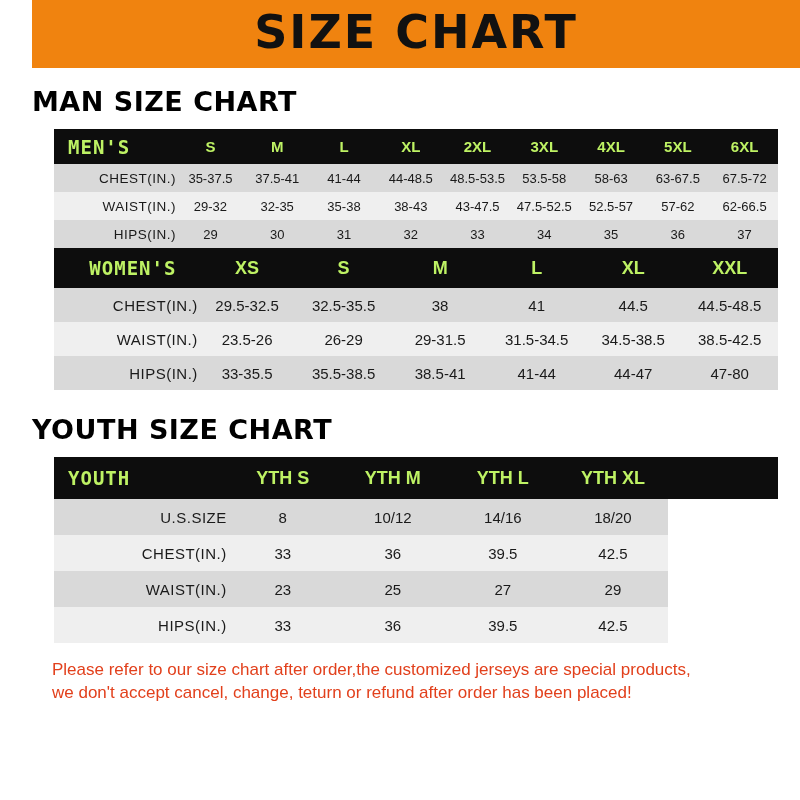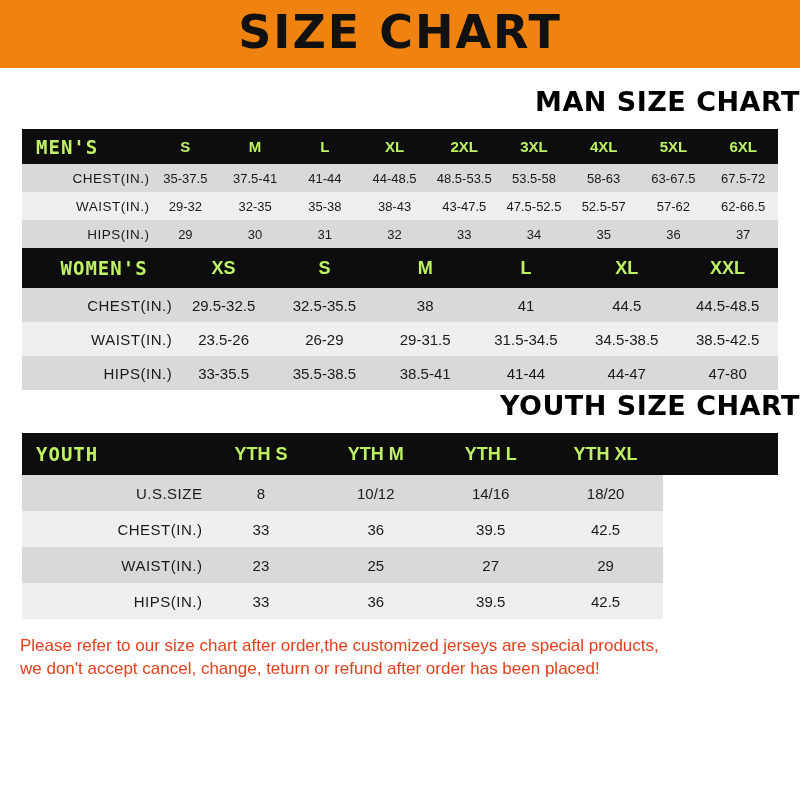--- a/index.html
+++ b/index.html
@@ -7,20 +7,21 @@
     margin: 0; padding: 0;
     width: 800px; height: 800px;
     background: #ffffff;
     font-family: "Liberation Sans", sans-serif;
   }
   #page {
     width: 800px; height: 712px;
     position: relative;
     background: #ffffff;
     overflow: hidden;
+    padding-left: 32px;
   }
 
   
   .banner {
     height: 68px;
     background: #ffffff;
     display: flex;
     align-items: stretch;
   }
   .banner-side {
@@ -39,30 +40,30 @@
     font-weight: bold;
     font-size: 46px;
     letter-spacing: 2px;
     color: #111111;
     line-height: 1;
     padding-bottom: 4px;
   }
 
   
   .section-title {
-    text-align: right;
+    text-align: left;
     font-family: "DejaVu Sans", sans-serif;
     font-weight: bold;
     font-size: 27px;
     color: #000000;
     letter-spacing: 0.5px;
   }
   .t-man   { margin-top: 18px; margin-bottom: 12px; }
   .t-women { margin-top: 22px; margin-bottom: 12px; }
-  .t-youth { margin-bottom: 12px; }
+  .t-youth { margin-top: 24px; margin-bottom: 12px; }
 
   
   .tbl-wrap { padding: 0 22px; }
   table.sz {
     width: 100%;
     border-collapse: collapse;
     table-layout: fixed;
   }
   table.sz th, table.sz td {
     text-align: center;

